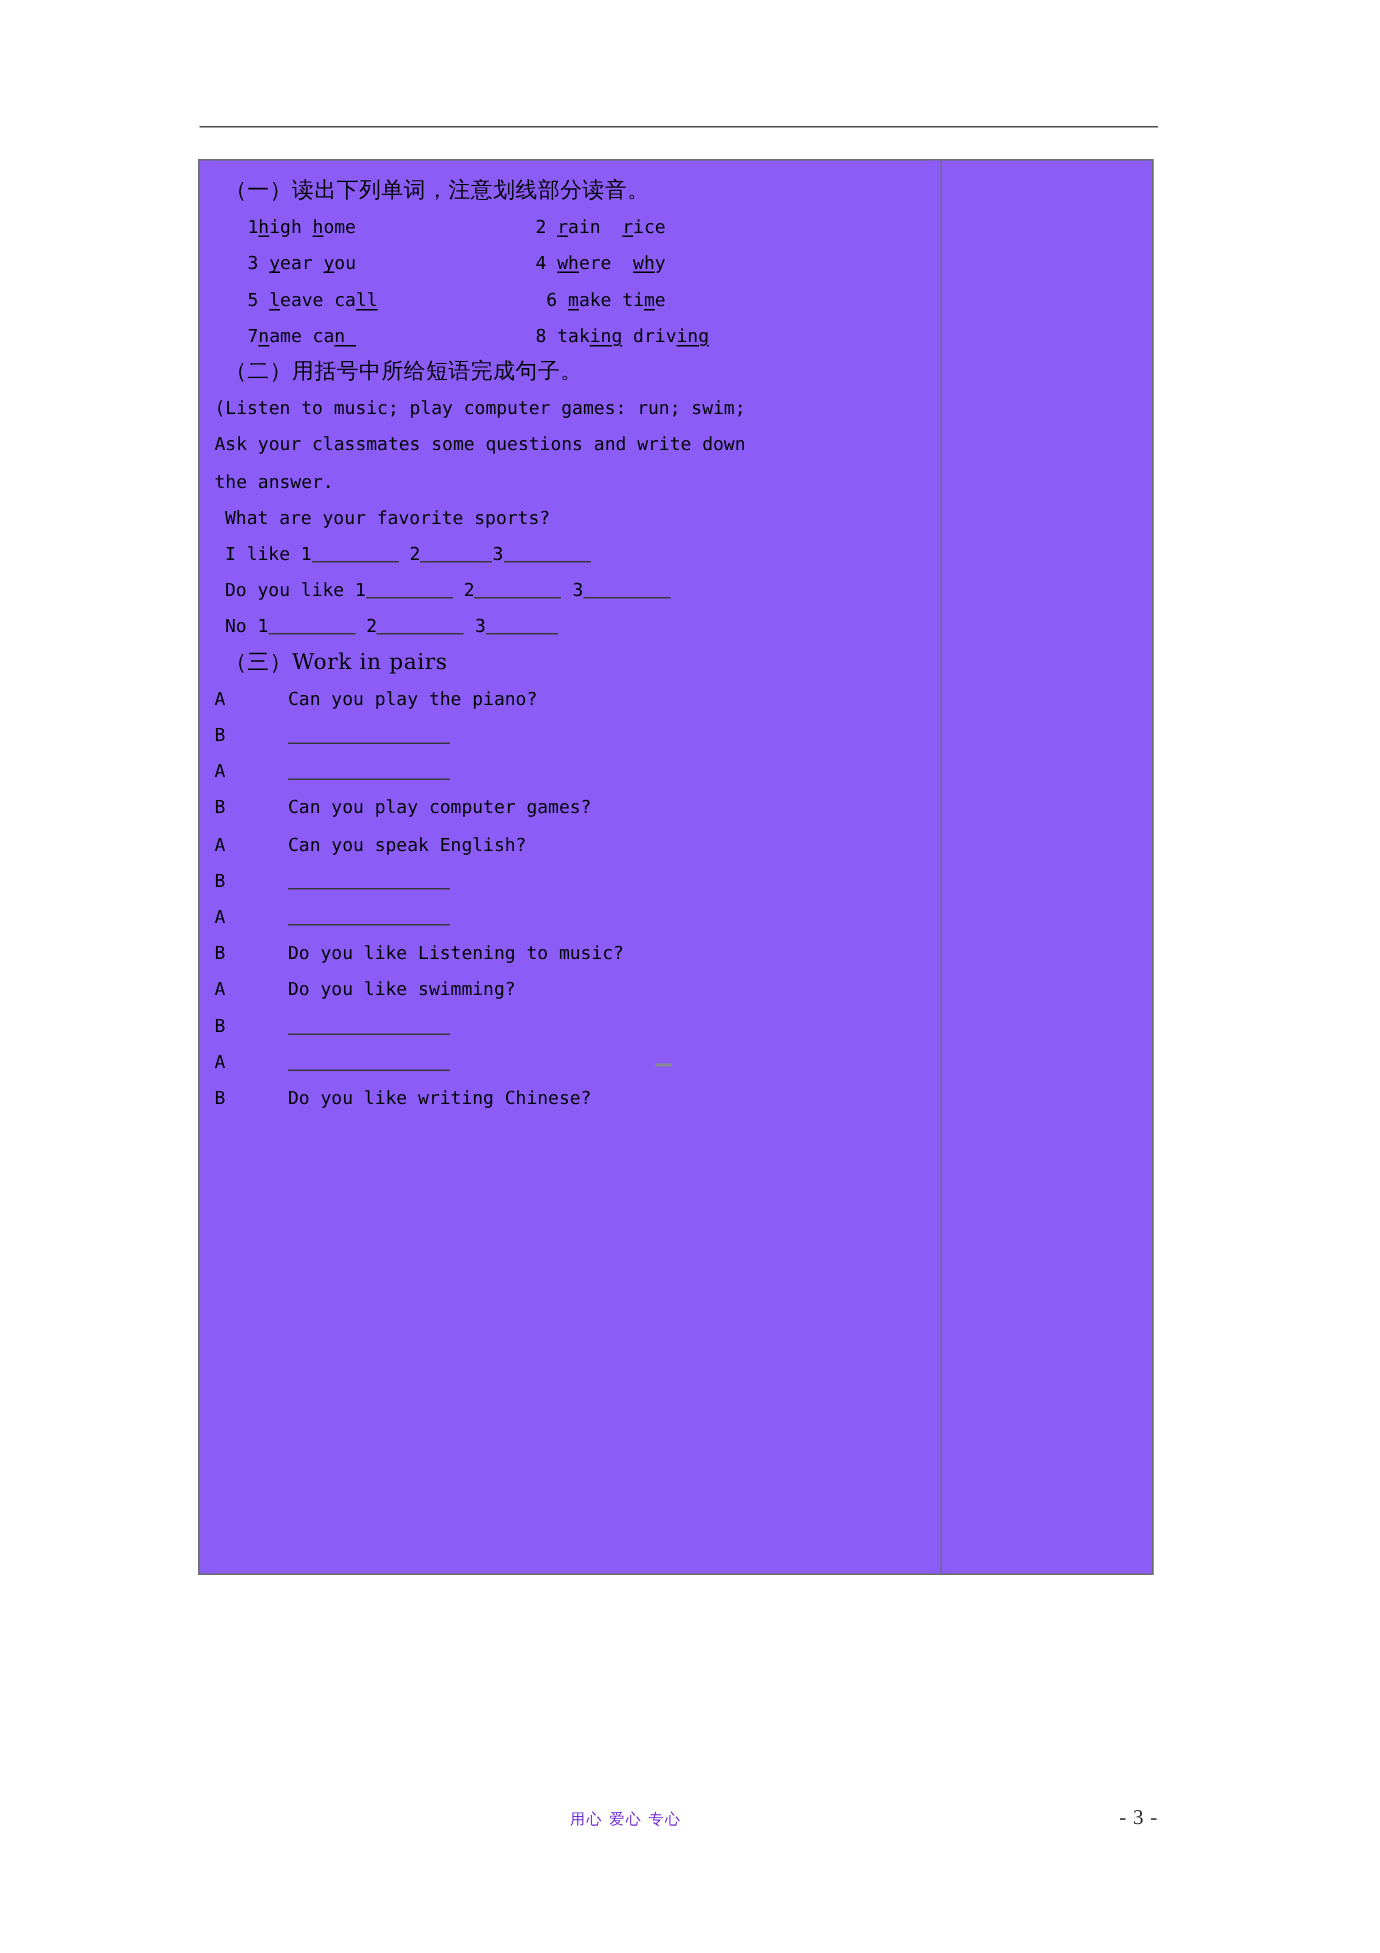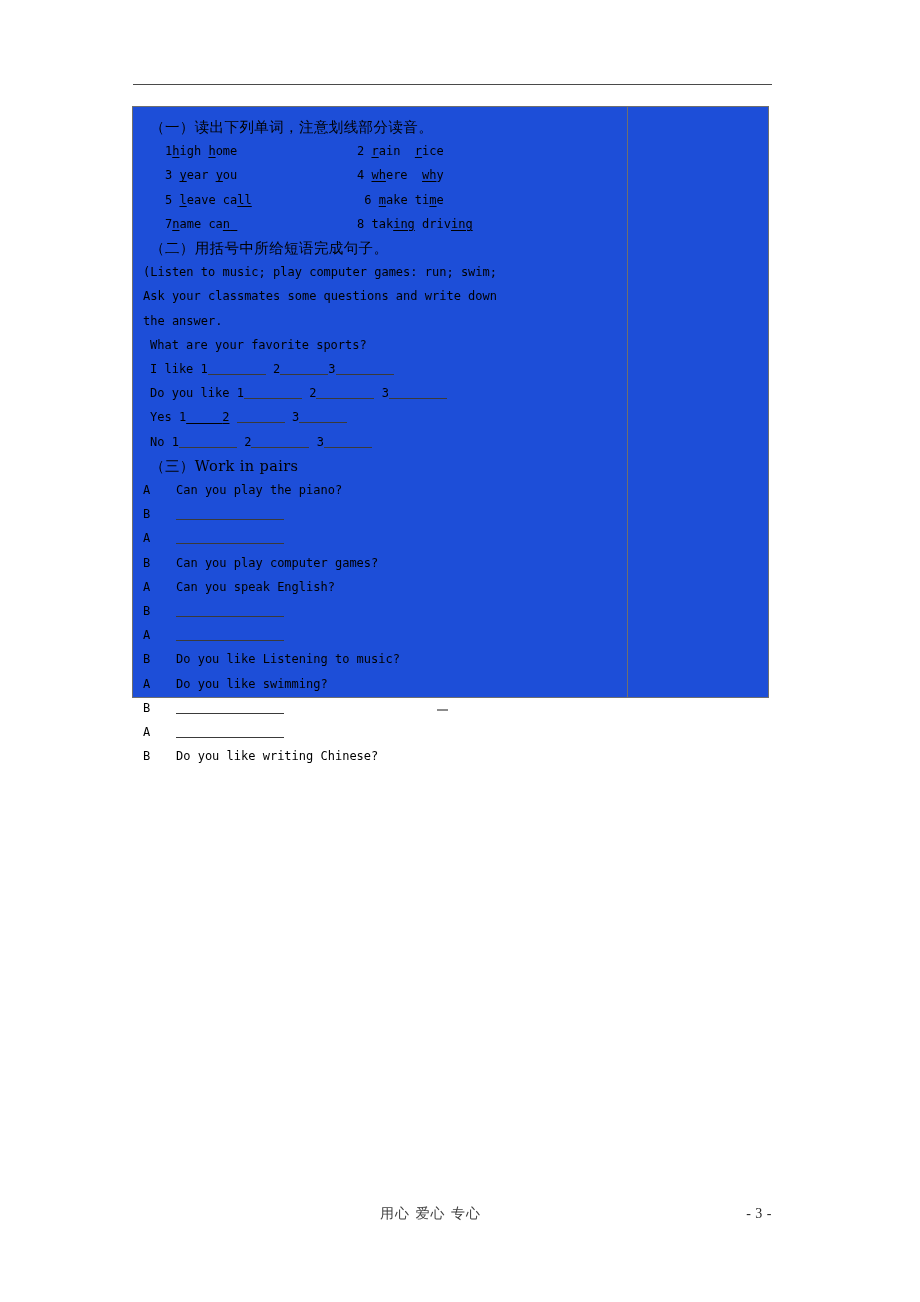--- a/index.html
+++ b/index.html
@@ -25,24 +25,24 @@
     height: 0;
     border-top: 1.6px solid #4a4a4a;
   }
 
   
   #worksheet-table {
     position: absolute;
     left: 132px;
     top: 106px;
     width: 637px;
-    height: 592px;
+    height: 944px;
     border: 1px solid #6f6f6f;
     box-sizing: border-box;
-    background: #1d4ed8;
+    background: #8b5cf6;
   }
   #col-divider {
     position: absolute;
     left: 494px;
     top: 0;
     width: 0;
     height: 100%;
     border-left: 1px solid #6f6f6f;
   }
   #content-cell {
@@ -96,21 +96,21 @@
   .b-lg  { width: 108px; }
 
   
   .wordrow { display: flex; }
   .wordrow .c1 { width: 168px; }
   .wordrow .c2 { width: 200px; margin-left: 24px; }
 
   
   .dlg { display: flex; align-items: baseline; }
   .dlg .spk { width: 33px; flex: none; }
-  .dlg .utt { flex: 1; }
+  .dlg .utt { flex: 1; margin-left: 16px; }
 
   
   #stray-mark {
     position: absolute;
     left: 437px;
     top: 709px;
     width: 11px;
     height: 0;
     border-top: 2px solid #8c8c8c;
   }
@@ -120,22 +120,22 @@
     position: absolute;
     left: 133px;
     top: 1205px;
     width: 639px;
     display: flex;
     justify-content: space-between;
     align-items: baseline;
   }
   #footer-motto {
     font-family: "DejaVu Serif", "Liberation Serif", serif;
-    font-size: 14px;
-    color: #404040;
+    font-size: 10px;
+    color: #6d28d9;
     letter-spacing: 1px;
     padding-left: 247px;
     text-align: center;
   }
   #footer-pagenum {
     font-size: 14px;
     color: #2b2b2b;
     letter-spacing: 0.5px;
   }
 </style>
@@ -173,21 +173,20 @@
     <div class="line cn ind-sm">（二）用括号中所给短语完成句子。</div>
     <div class="line mono">(Listen to music; play computer games: run; swim;</div>
     <div class="line mono">Ask your classmates some questions and write down</div>
     <div class="line mono">the answer.</div>
     <div class="line mono ind-sm">What are your favorite sports?</div>
 
     <div class="line mono ind-sm"><span>I like </span><span>1</span><span class="blank b-md"></span> <span>2</span><span class="blank b-sm"></span><span>3</span><span class="blank b-md"></span></div>
 
     <div class="line mono ind-sm"><span>Do you like </span><span>1</span><span class="blank b-md"></span> <span>2</span><span class="blank b-md"></span> <span>3</span><span class="blank b-md"></span></div>
 
-    <div class="line mono ind-sm"><span>Yes </span><span>1</span><span class="u">&nbsp;&nbsp;&nbsp;&nbsp;&nbsp;</span><span class="u">2</span> <span class="blank b-sm"></span> <span>3</span><span class="blank b-sm"></span></div>
 
     <div class="line mono ind-sm"><span>No </span><span>1</span><span class="blank b-md"></span> <span>2</span><span class="blank b-md"></span> <span>3</span><span class="blank b-sm"></span></div>
 
     <div class="line cn ind-sm">（三）Work in pairs</div>
 
     <div class="line mono dlg"><span class="spk">A</span><span class="utt">Can you play the piano?</span></div>
     <div class="line mono dlg"><span class="spk">B</span><span class="utt"><span class="blank b-lg"></span></span></div>
     <div class="line mono dlg"><span class="spk">A</span><span class="utt"><span class="blank b-lg"></span></span></div>
     <div class="line mono dlg"><span class="spk">B</span><span class="utt">Can you play computer games?</span></div>
     <div class="line mono dlg"><span class="spk">A</span><span class="utt">Can you speak English?</span></div>

